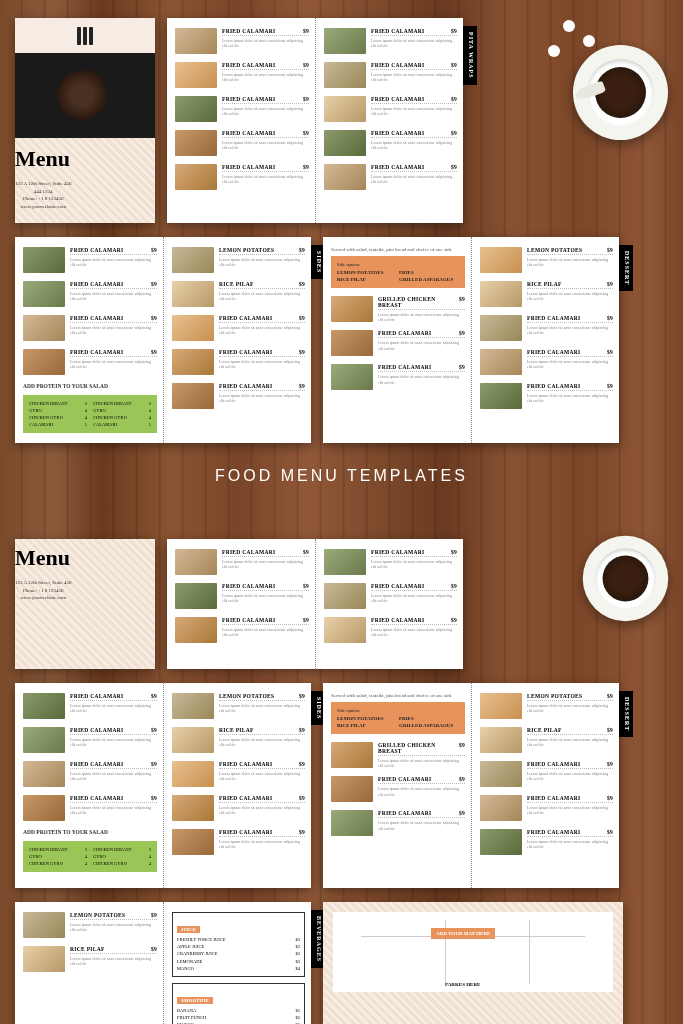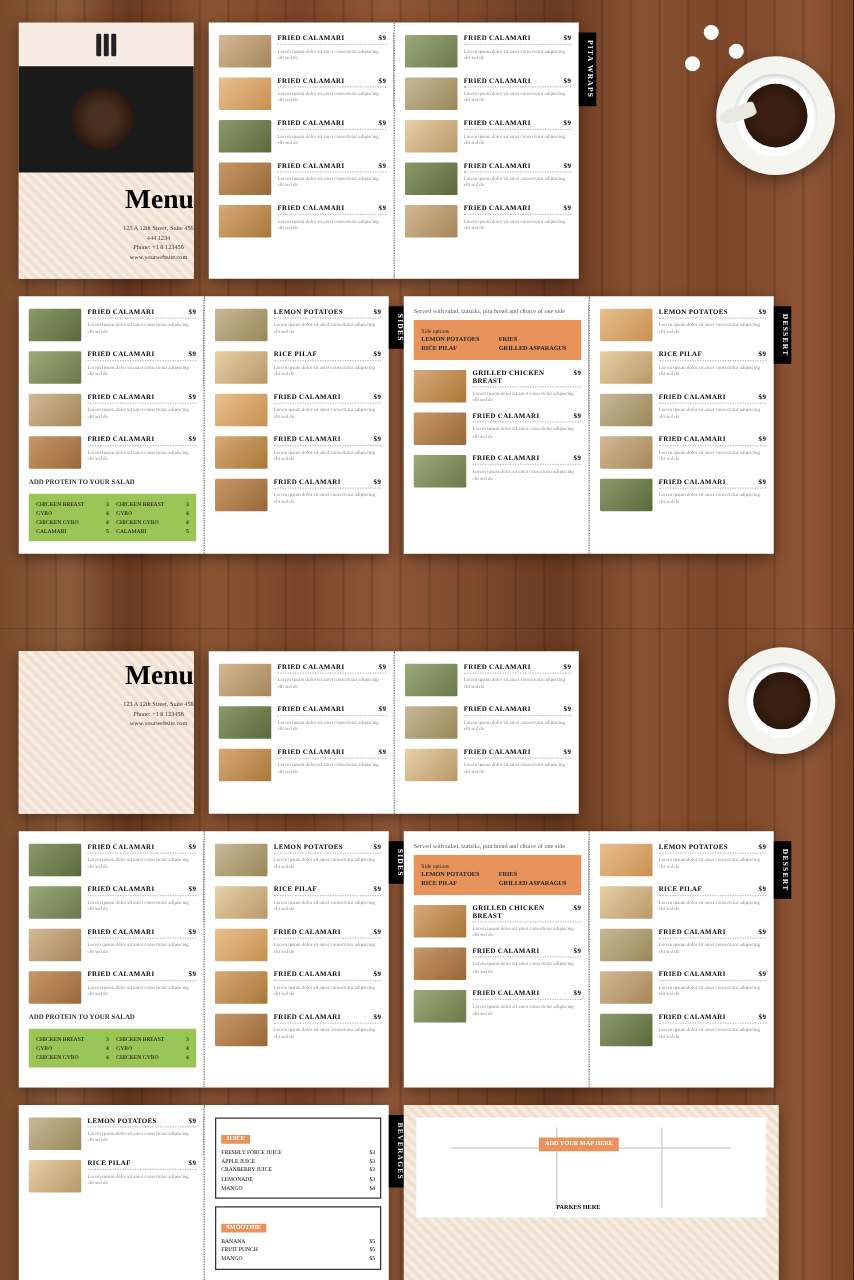--- a/index.html
+++ b/index.html
@@ -10,21 +10,21 @@
   .row { display: flex; gap: 12px; margin-bottom: 14px; position: relative; z-index: 2; }
   .page { background: #fff; box-shadow: 0 3px 10px rgba(0,0,0,0.4); position: relative; }
   .spread { display: flex; box-shadow: 0 3px 10px rgba(0,0,0,0.4); }
   .spread .page { box-shadow: none; }
   .cover { width: 140px; height: 205px; background: #f7ece3; display: flex; flex-direction: column; }
   .cover-top { height: 35px; display: flex; align-items: center; justify-content: center; }
   .utensils { display: flex; gap: 2px; }
   .utensil { width: 4px; height: 18px; background: #222; border-radius: 1px; }
   .cover-hero { height: 85px; background: #1a1a1a; position: relative; }
   .cover-hero::after { content: ''; position: absolute; left: 30%; top: 20%; width: 50px; height: 50px; border-radius: 50%; background: radial-gradient(circle, #4a3020 30%, #2a1810 70%); }
-  .cover-bottom { flex: 1; background: repeating-linear-gradient(45deg, #f7ece3 0, #f7ece3 3px, #f0e0d0 3px, #f0e0d0 6px); display: flex; flex-direction: column; align-items: flex-end; padding-top: 8px; }
+  .cover-bottom { flex: 1; background: repeating-linear-gradient(45deg, #f7ece3 0, #f7ece3 3px, #f0e0d0 3px, #f0e0d0 6px); display: flex; flex-direction: column; align-items: flex-start; padding-top: 8px; }
   .menu-title { font-family: 'Brush Script MT', cursive; font-size: 22px; font-weight: bold; }
   .cover-info { font-size: 5px; margin-top: 8px; text-align: center; line-height: 1.5; color: #333; }
   .menu-page { width: 148px; min-height: 205px; padding: 10px 6px 10px 8px; position: relative; }
   .menu-page.right { border-left: 1px dotted #888; }
   .tab { position: absolute; right: -14px; top: 8px; width: 14px; background: #000; color: #fff; font-size: 6px; font-weight: bold; letter-spacing: 1px; writing-mode: vertical-rl; text-orientation: mixed; padding: 6px 3px; text-align: center; }
   .item { display: flex; gap: 5px; margin-bottom: 8px; }
   .thumb { width: 42px; height: 26px; flex-shrink: 0; border-radius: 1px; }
   .item-text { flex: 1; }
   .item-head { display: flex; justify-content: space-between; font-size: 5.5px; font-weight: bold; letter-spacing: 0.3px; border-bottom: 1px dotted #bbb; padding-bottom: 1px; margin-bottom: 2px; }
   .item-desc { font-size: 4px; color: #888; line-height: 1.3; }
@@ -426,20 +426,21 @@
                 <span>$9</span>
               </div>
               <div class="item-desc">Lorem ipsum dolor sit amet consectetur adipiscing elit sed do</div>
             </div>
           </div>
       </div>
     </div>
   </div>
 
   <div class="banner">
+    <span>FOOD MENU TEMPLATES</span>
   </div>
 </div>
 
 <div class="wood section">
   <div class="coffee" style="top:10px;right:10px;transform:scale(0.9)">
     <div class="saucer"></div>
       <div class="cup">
         <div class="liquid"></div>
       </div>
   </div>

